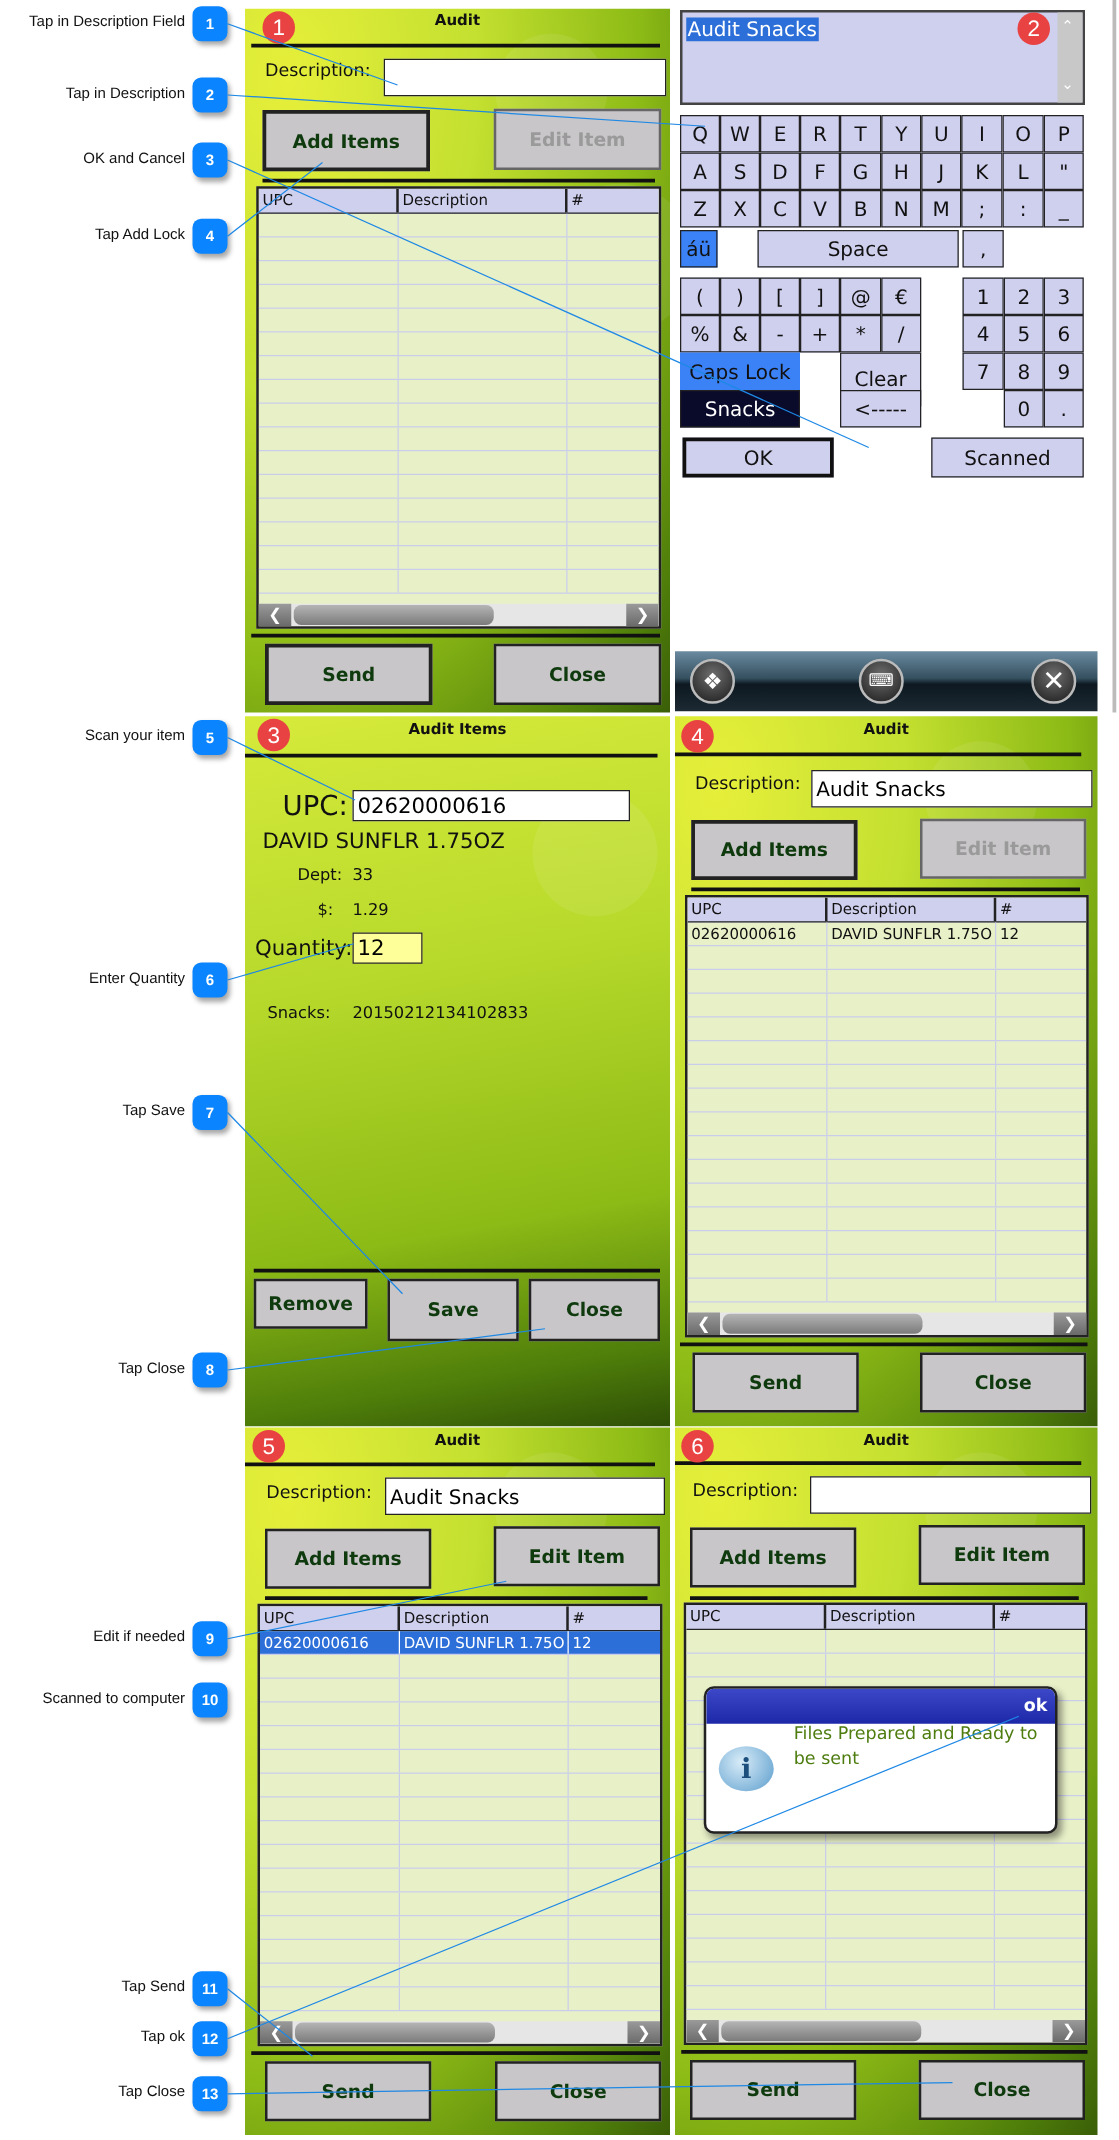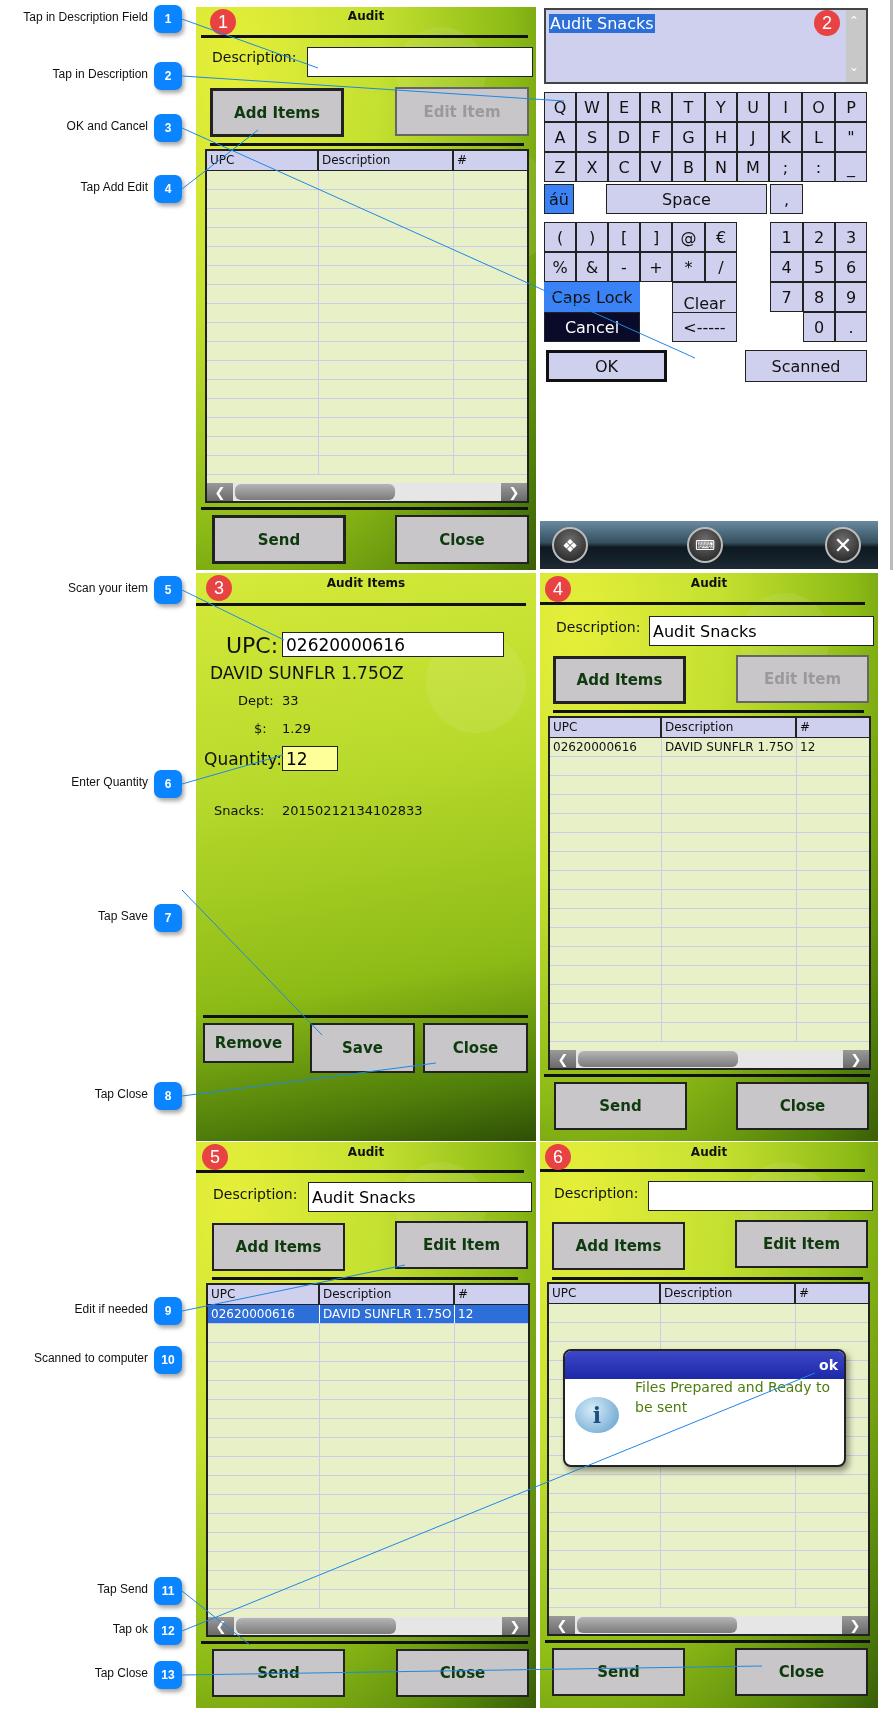--- a/index.html
+++ b/index.html
@@ -78,32 +78,32 @@
   </div>
 <div class="callout" style="top:62px">
     <span class="label">Tap in Description</span>
     <span class="badge">2</span>
   </div>
 <div class="callout" style="top:114px">
     <span class="label">OK and Cancel</span>
     <span class="badge">3</span>
   </div>
 <div class="callout" style="top:175px">
-    <span class="label">Tap Add Edit</span>
+    <span class="label">Tap Add Lock</span>
     <span class="badge">4</span>
   </div>
 <div class="callout" style="top:576px">
     <span class="label">Scan your item</span>
     <span class="badge">5</span>
   </div>
 <div class="callout" style="top:770px">
     <span class="label">Enter Quantity</span>
     <span class="badge">6</span>
   </div>
-<div class="callout" style="top:904px">
+<div class="callout" style="top:876px">
     <span class="label">Tap Save</span>
     <span class="badge">7</span>
   </div>
 <div class="callout" style="top:1082px">
     <span class="label">Tap Close</span>
     <span class="badge">8</span>
   </div>
 <div class="callout" style="top:1297px">
     <span class="label">Edit if needed</span>
     <span class="badge">9</span>
@@ -286,21 +286,21 @@
   <div class="key" style="left:100px;top:222px;width:32px;height:30px">]</div>
   <div class="key" style="left:132px;top:222px;width:33px;height:30px">@</div>
   <div class="key" style="left:165px;top:222px;width:32px;height:30px">€</div>
   <div class="key" style="left:4px;top:252px;width:32px;height:30px">%</div>
   <div class="key" style="left:36px;top:252px;width:32px;height:30px">&amp;</div>
   <div class="key" style="left:68px;top:252px;width:32px;height:30px">-</div>
   <div class="key" style="left:100px;top:252px;width:32px;height:30px">+</div>
   <div class="key" style="left:132px;top:252px;width:33px;height:30px">*</div>
   <div class="key" style="left:165px;top:252px;width:32px;height:30px">/</div>
   <div class="key white" style="left:4px;top:282px;width:96px;height:30px;border:none">Caps Lock</div>
-  <div class="key dark" style="left:4px;top:312px;width:96px;height:30px">Cancel</div>
+  <div class="key dark" style="left:4px;top:312px;width:96px;height:30px">Snacks</div>
   <div class="key" style="left:132px;top:282px;width:65px;height:43px">Clear</div>
   <div class="key" style="left:132px;top:312px;width:65px;height:30px">&lt;-----</div>
 
   <div class="key" style="left:230px;top:222px;width:33px;height:30px">1</div>
   <div class="key" style="left:263px;top:222px;width:32px;height:30px">2</div>
   <div class="key" style="left:295px;top:222px;width:32px;height:30px">3</div>
   <div class="key" style="left:230px;top:252px;width:33px;height:30px">4</div>
   <div class="key" style="left:263px;top:252px;width:32px;height:30px">5</div>
   <div class="key" style="left:295px;top:252px;width:32px;height:30px">6</div>
   <div class="key" style="left:230px;top:282px;width:33px;height:30px">7</div>

